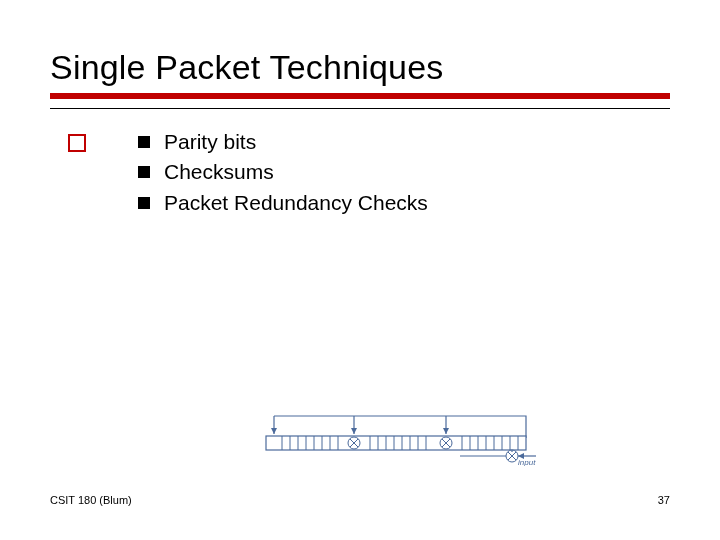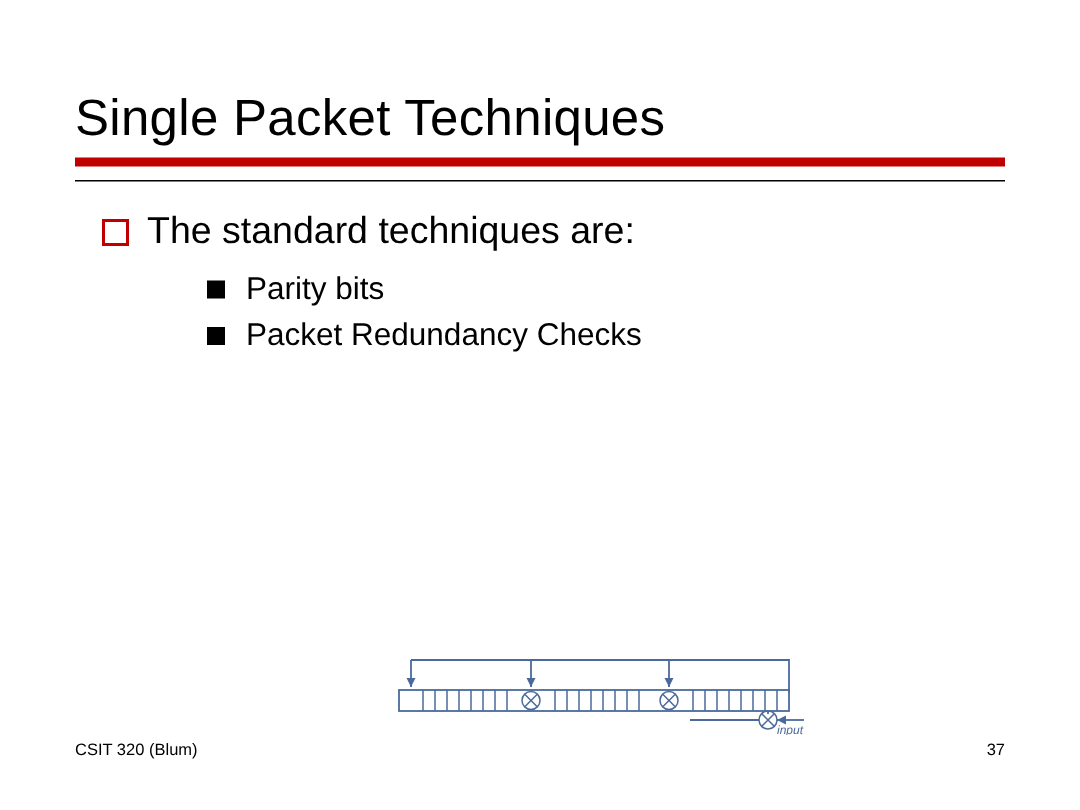--- a/index.html
+++ b/index.html
@@ -1,55 +1,55 @@
 <!DOCTYPE html>
 <html><head>
 <meta charset="utf-8">
 <style>
   * { margin: 0; padding: 0; box-sizing: border-box; }
   html, body { width: 720px; height: 540px; background: #fff; font-family: Verdana, Geneva, sans-serif; color: #000; }
-  .slide { position: relative; width: 720px; height: 540px; padding: 60px 50px 0 50px; }
+  .slide { position: relative; width: 720px; height: 540px; padding: 48px 50px 0 50px; }
   .title { font-size: 34px; font-weight: 400; letter-spacing: 0.2px; margin-bottom: 6px; }
   .title-underline { height: 6px; width: 100%; background: #C00000; margin-bottom: 9px; }
   .title-thinline { height: 1px; width: 100%; background: #000; margin-bottom: 18px; }
   .bullets-l1 { list-style: none; padding-left: 18px; }
   .bullets-l1 > li { position: relative; font-size: 25px; line-height: 1.25; margin-bottom: 6px; padding-left: 30px; }
   .bullets-l1 > li::before {
     content: ""; position: absolute; left: 0; top: 7px;
     width: 14px; height: 14px; border: 2px solid #C00000; background: #fff;
   }
   .bullets-l2 { list-style: none; padding-left: 40px; margin-top: 8px; }
   .bullets-l2 > li { position: relative; font-size: 21px; line-height: 1.45; padding-left: 26px; }
   .bullets-l2 > li::before {
     content: ""; position: absolute; left: 0; top: 9px;
     width: 12px; height: 12px; background: #000;
   }
-  .diagram-wrap { position: absolute; left: 260px; top: 432px; width: 280px; height: 58px; }
+  .diagram-wrap { position: absolute; left: 260px; top: 408px; width: 280px; height: 58px; }
   .footer { position: absolute; left: 50px; right: 50px; bottom: 34px; display: flex; justify-content: space-between; font-size: 11px; }
   .diagram-rail { stroke: #4B6A9B; stroke-width: 1.2; fill: none; }
   .diagram-tick { stroke: #4B6A9B; stroke-width: 1; }
   .diagram-circ { stroke: #4B6A9B; stroke-width: 1; fill: #fff; }
   .diagram-cross { stroke: #4B6A9B; stroke-width: 1; }
   .diagram-arrow { fill: #4B6A9B; }
   .diagram-label { font-size: 8px; fill: #4B6A9B; font-style: italic; }
 </style>
 </head>
 <body>
 
 <div class="slide">
 
   <h1 class="title">Single Packet Techniques</h1>
   <div class="title-underline"></div>
   <div class="title-thinline"></div>
 
   <ul class="bullets-l1">
     <li>
-      <span>The standard techniques are:</span>
       <ul class="bullets-l2">
         <li><span>Parity bits</span></li>
+        <li><span>Checksums</span></li>
         <li><span>Packet Redundancy Checks</span></li>
       </ul>
     </li>
   </ul>
 
   <div class="diagram-wrap">
     <svg viewBox="0 0 280 58" width="280" height="58">
 
       <path class="diagram-rail" d="M 14 8 H 266 V 30"></path>
       <path class="diagram-rail" d="M 14 8 V 26"></path>
@@ -96,17 +96,17 @@
 
       <path class="diagram-rail" d="M 276 48 H 258"></path>
       <polygon class="diagram-arrow" points="258,48 264,45 264,51"></polygon>
       <path class="diagram-rail" d="M 252 42 V 44"></path>
       <path class="diagram-rail" d="M 246 48 H 200"></path>
       <text class="diagram-label" x="258" y="57">input</text>
     </svg>
   </div>
 
   <div class="footer">
-    <span>CSIT 320 (Blum)</span>
+    <span>CSIT 180 (Blum)</span>
     <span>37</span>
   </div>
 
 </div>
 
 </body></html>

